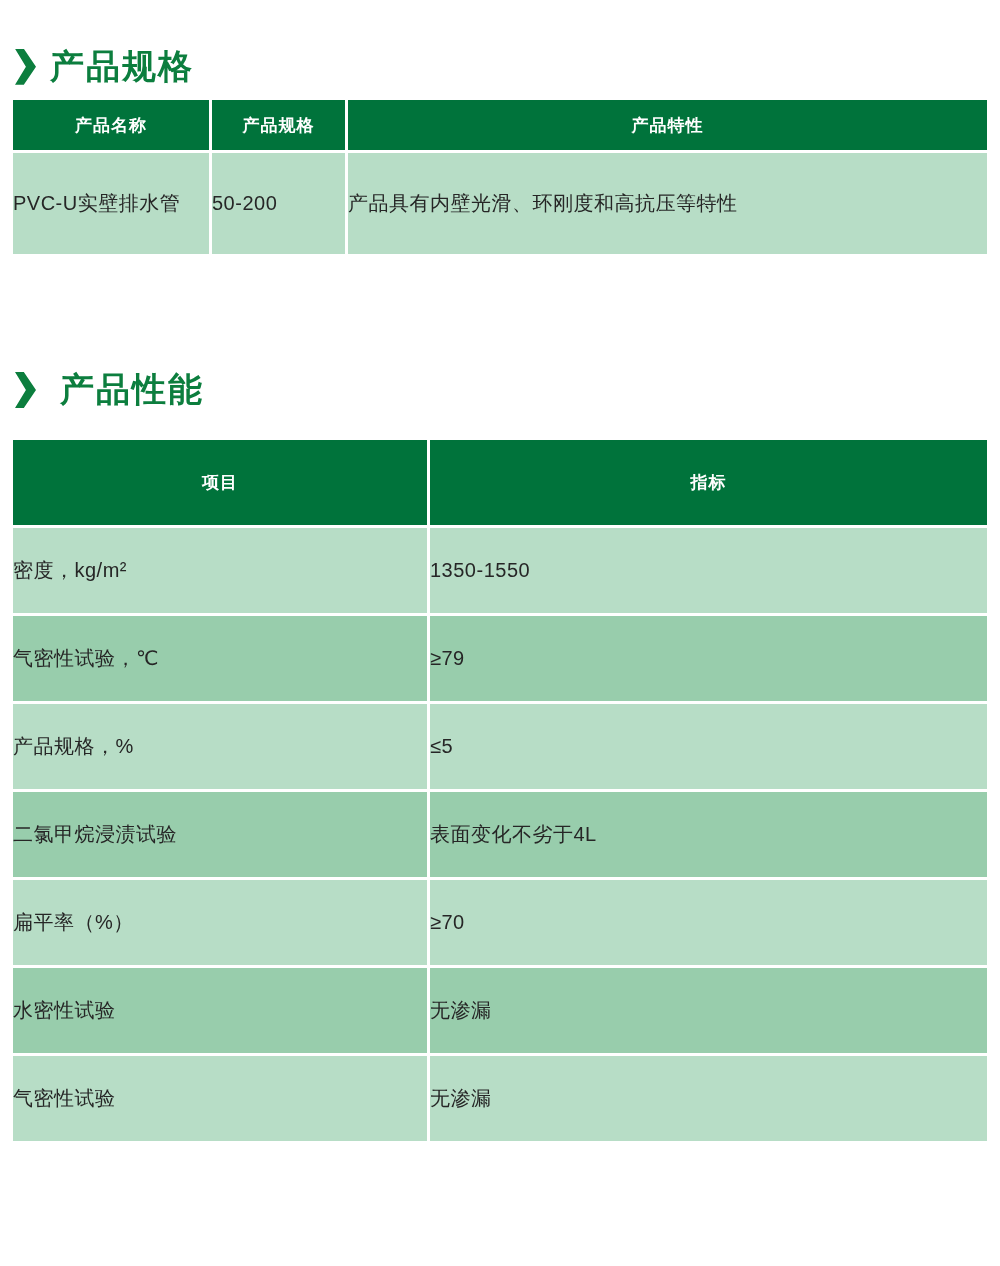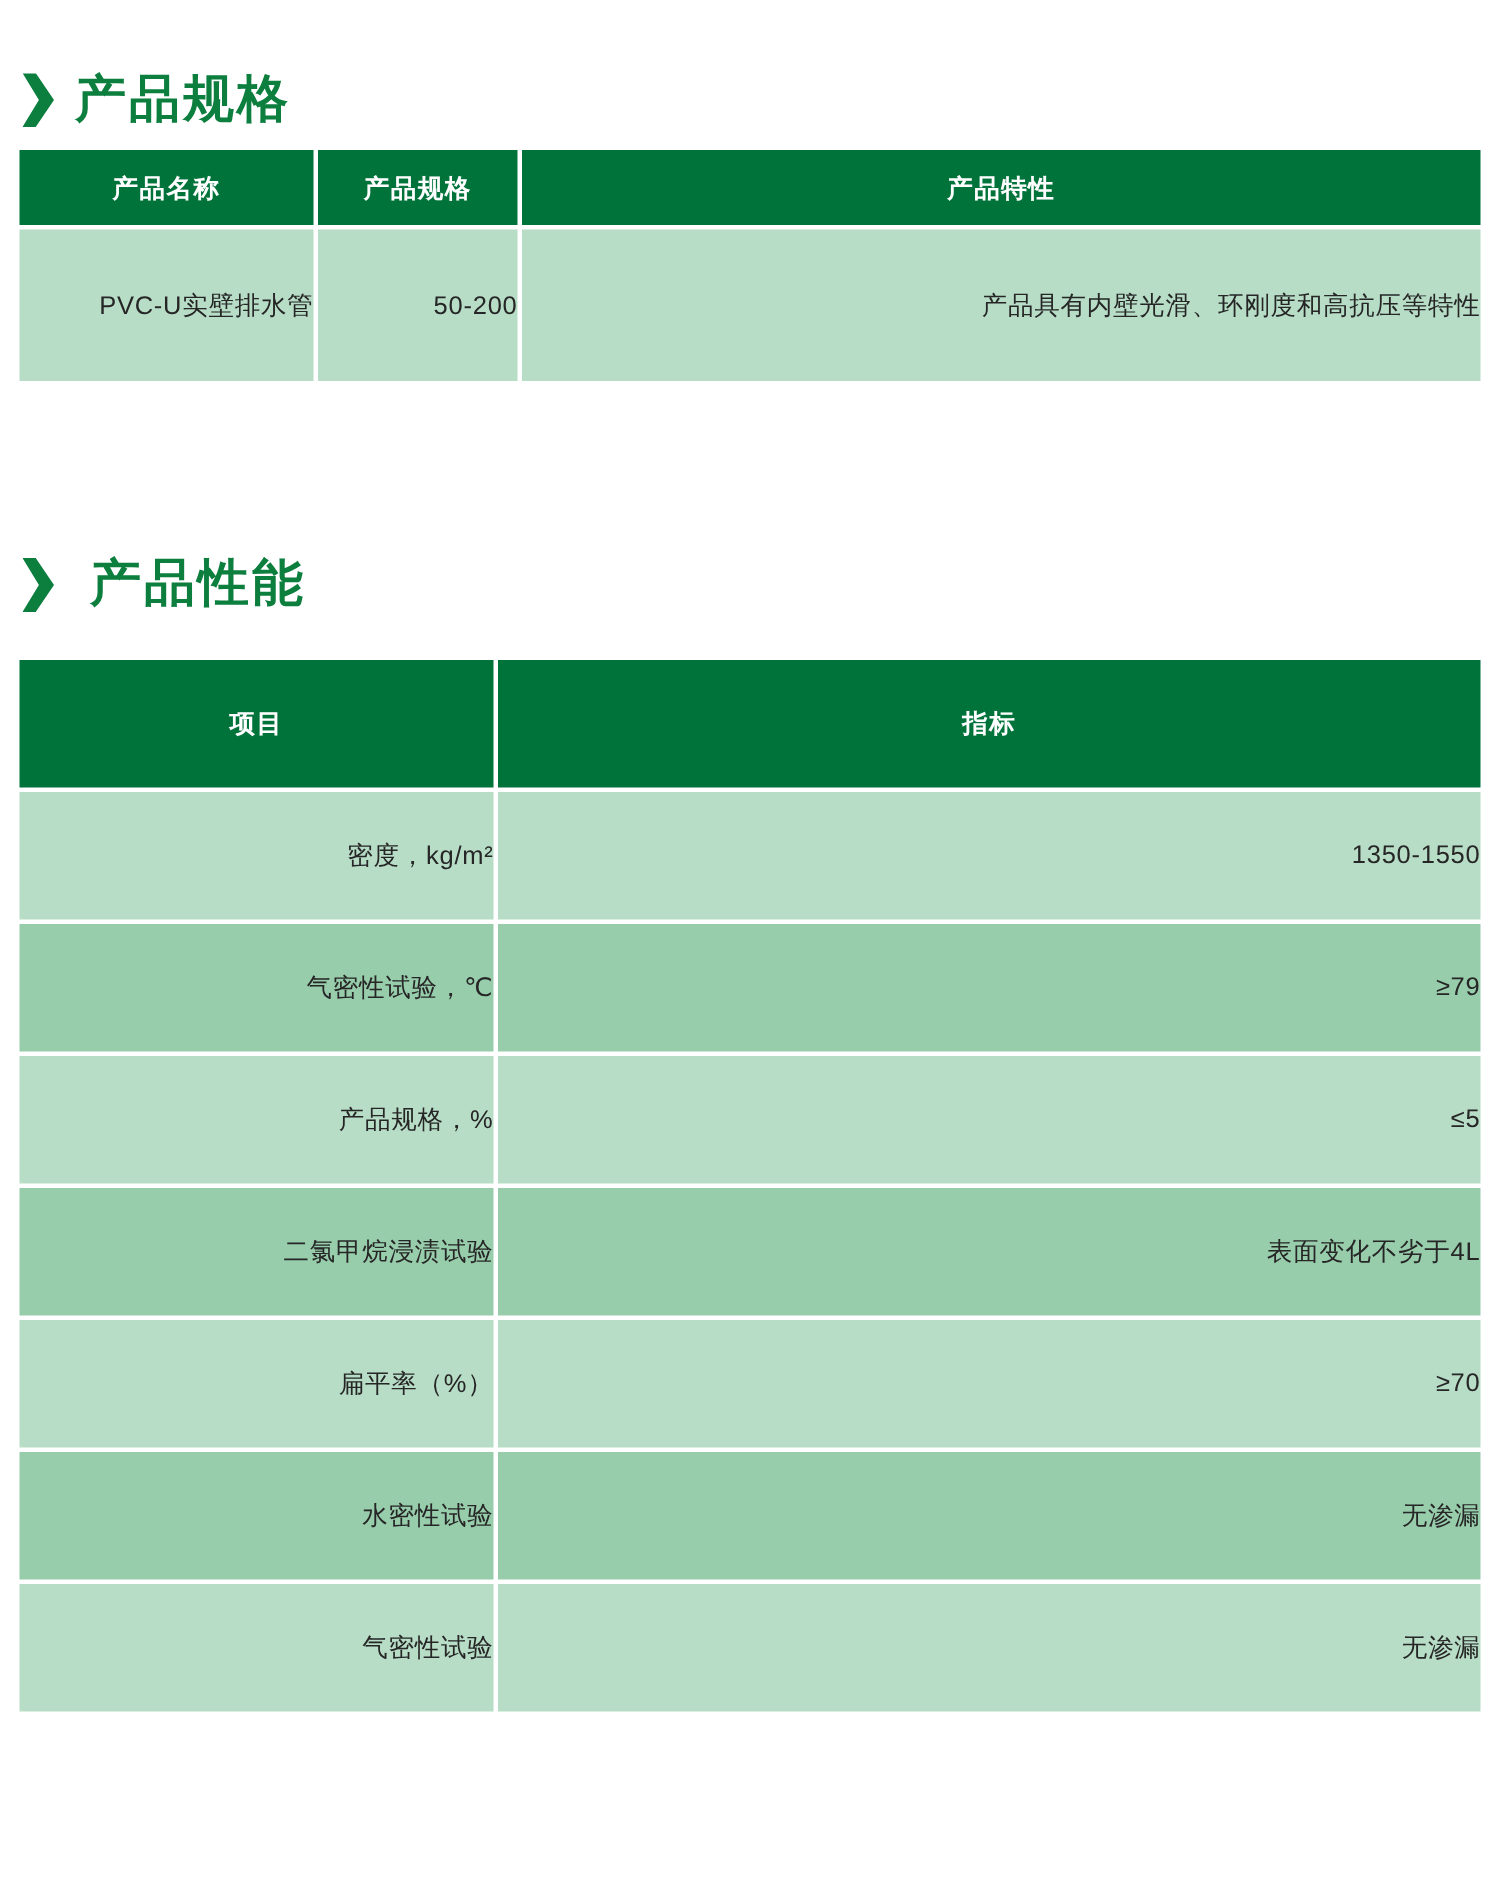--- a/index.html
+++ b/index.html
@@ -51,39 +51,39 @@
 
   th {
     background: #00733b;
     color: #ffffff;
     font-size: 17px;
     font-weight: bold;
     text-align: center;
     letter-spacing: 1px;
   }
   td {
-    font-size: 17px;
+    font-size: 20px;
     font-weight: 500;
     color: #262626;
-    text-align: right;
+    text-align: left;
     letter-spacing: 0.5px;
   }
 
   
   .spec-table th { height: 50px; }
   .spec-table td { height: 101px; }
   .spec-table .col-name  { width: 196px; }
   .spec-table .col-size  { width: 133px; }
   .spec-table .col-feat  { width: auto; text-align: center; }
   .spec-table td { background: #b7ddc6; }
 
   
   .perf-table th { height: 85px; }
   .perf-table td { height: 85px; }
-  .perf-table .col-item { width: 316px; }
+  .perf-table .col-item { width: 414px; }
   .perf-table .col-val  { width: auto; }
   .perf-table tbody tr:nth-child(odd)  td { background: #b7ddc6; }
   .perf-table tbody tr:nth-child(even) td { background: #98cdac; }
 </style>
 </head>
 <body>
 
 <div class="page">
 
   <div class="section-heading heading-1">

